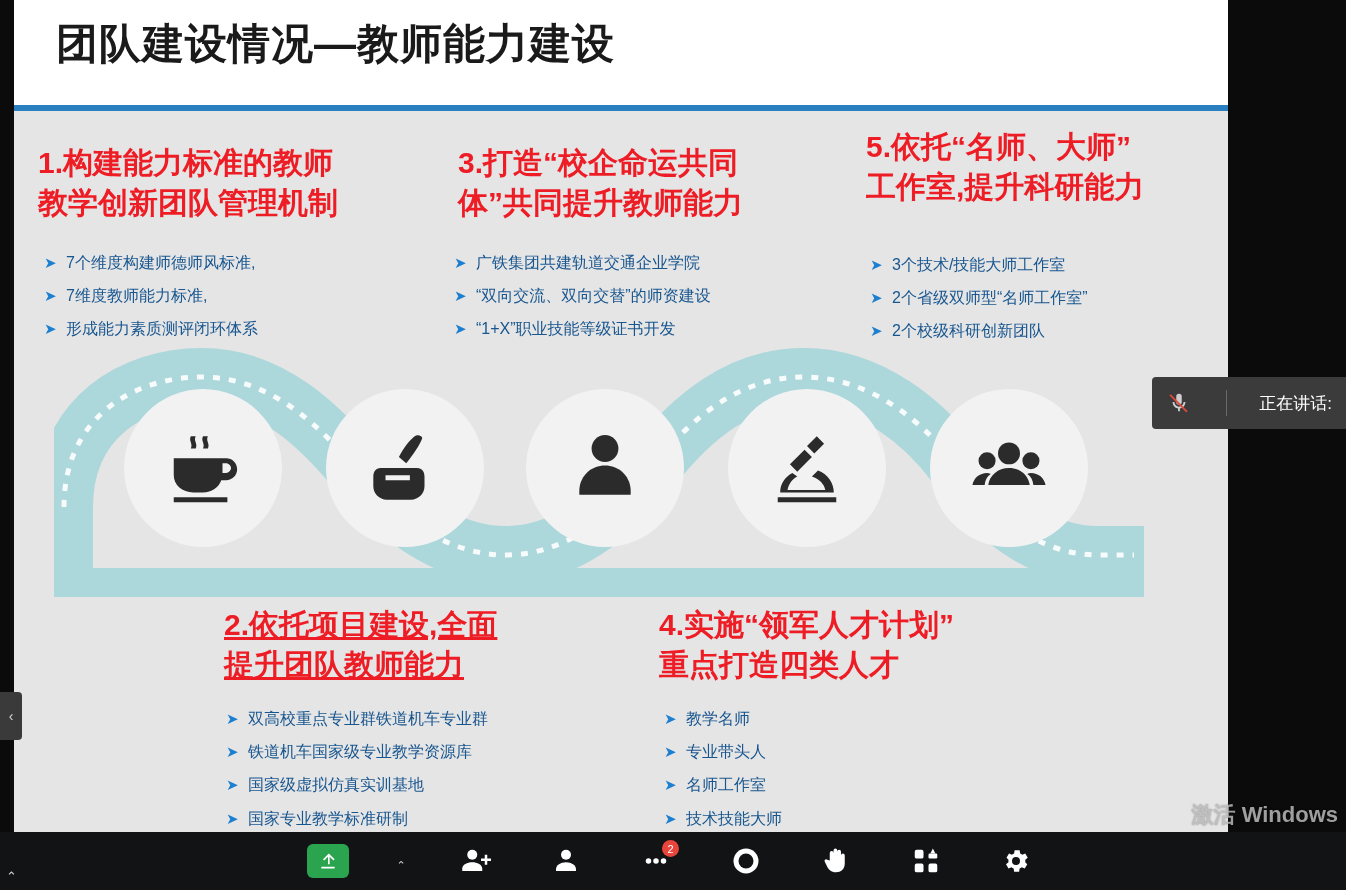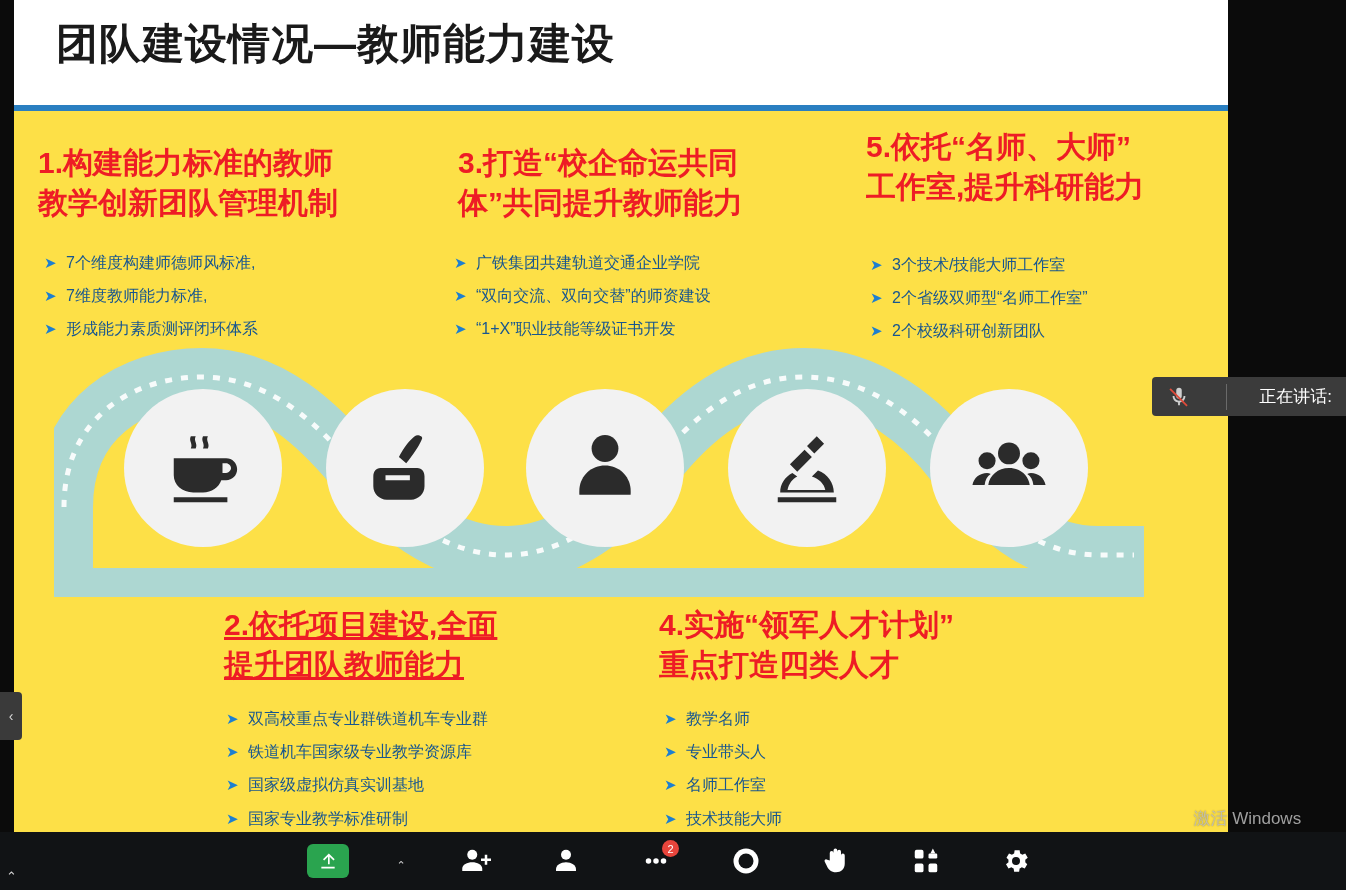--- a/index.html
+++ b/index.html
@@ -44,21 +44,21 @@
   .header-rule {
     position: absolute;
     left: 0; top: 105px;
     width: 100%; height: 6px;
     background: #2a7fc1;
   }
   .slide-body {
     position: absolute;
     left: 0; top: 111px;
     width: 100%; height: 747px;
-    background: #fde047;
+    background: #e5e5e5;
   }
 
   
   .blk-head {
     position: absolute;
     color: #ee1c25;
     font-size: 30px;
     font-weight: bold;
     line-height: 1.32;
     white-space: pre-line;
@@ -140,21 +140,21 @@
     justify-content: center;
     font-size: 14px;
     border-radius: 0 4px 4px 0;
     cursor: pointer;
   }
 
   
   .speaking {
     position: absolute;
     right: 0; top: 377px;
-    height: 39px;
+    height: 52px;
     background: #3b3b3b;
     display: flex;
     align-items: center;
     padding: 0 14px 0 10px;
     border-radius: 4px 0 0 4px;
     color: #ffffff;
     font-size: 17px;
     gap: 20px;
   }
   .speaking .mic {
@@ -172,21 +172,21 @@
 
   
   .watermark {
     position: absolute;
     right: 8px; bottom: 40px;
     text-align: left;
     color: #b9b9b9;
     opacity: .85;
     text-shadow: 0 0 2px rgba(0,0,0,.4);
   }
-  .watermark .w1 { font-size: 17px; }
+  .watermark .w1 { font-size: 22px; font-weight: bold; }
   .watermark .w2 { font-size: 12px; margin-top: 3px; }
 
   
   .toolbar {
     position: absolute;
     left: 0; bottom: 0;
     width: 100%; height: 58px;
     background: #111315;
     display: flex;
     align-items: center;

